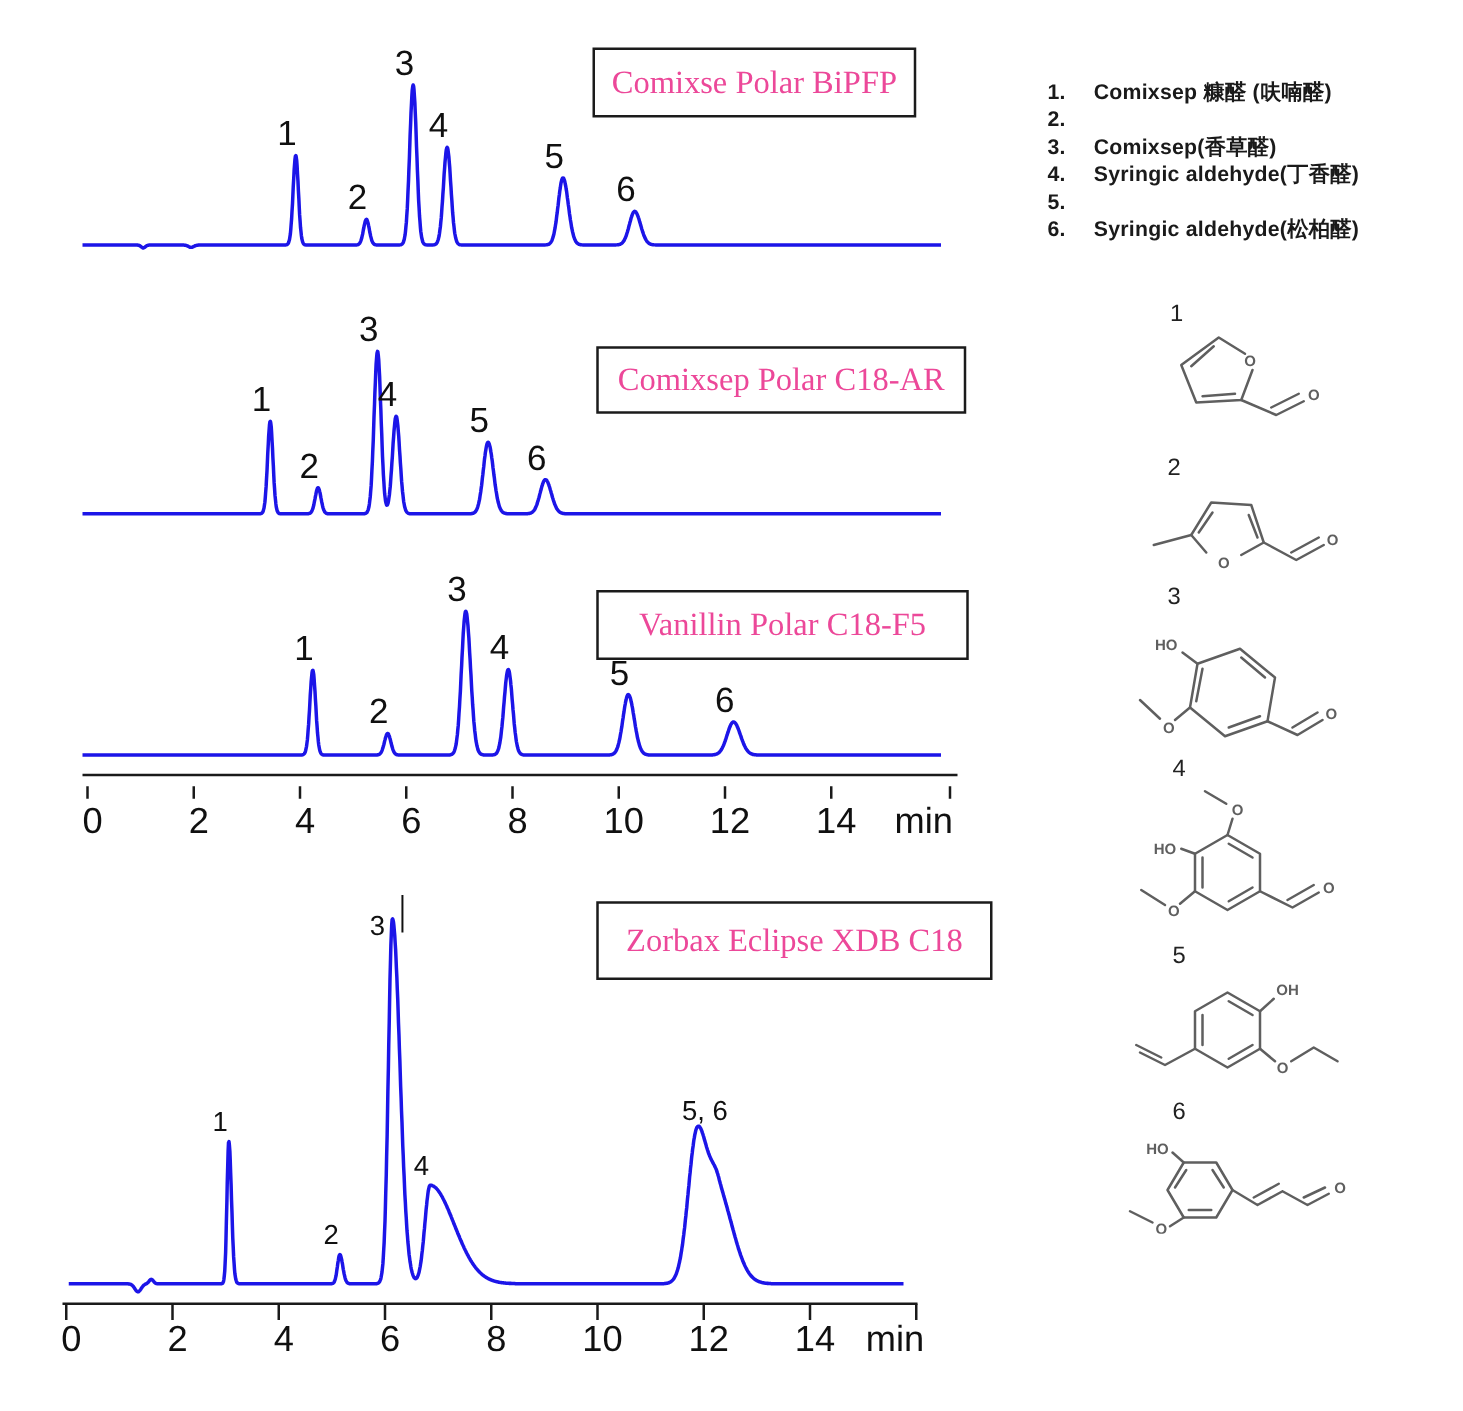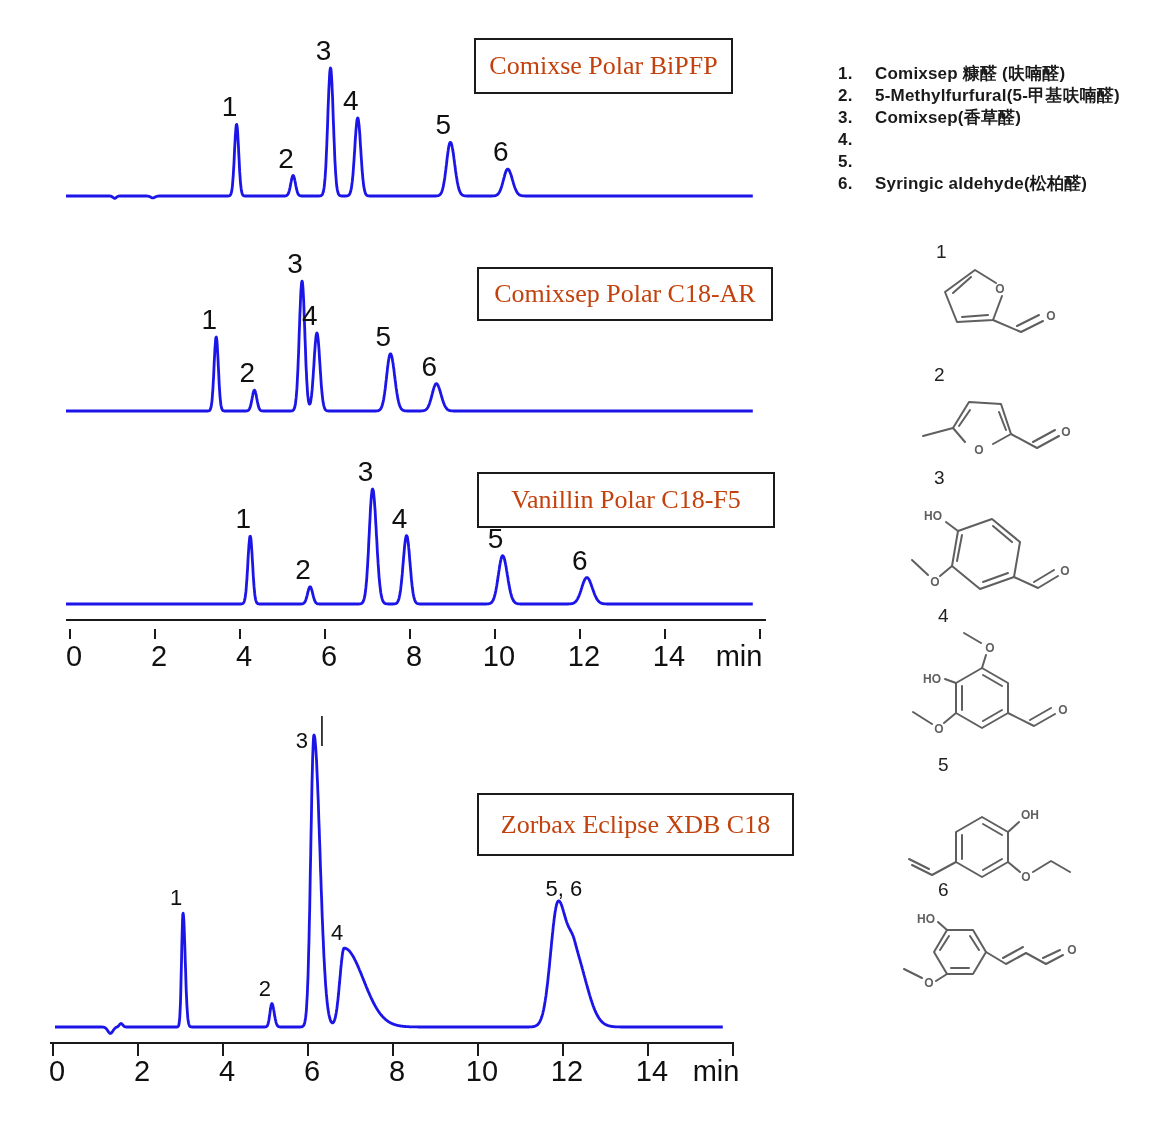--- a/index.html
+++ b/index.html
@@ -1,21 +1,21 @@
 <!DOCTYPE html>
 <html><head>
 <meta charset="utf-8">
 <style>
   html,body{margin:0;padding:0;background:#ffffff;}
   #canvas{position:relative;width:1170px;height:1129px;background:#ffffff;overflow:hidden;
           font-family:"Liberation Sans",sans-serif;}
   #plot{position:absolute;left:0;top:0;}
   .title-box{position:absolute;border:2px solid #1b1b1b;background:#ffffff;
              display:flex;align-items:center;justify-content:center;
-             font-family:"Liberation Serif",serif;font-size:26px;color:#c2410c;white-space:nowrap;}
+             font-family:"Liberation Serif",serif;font-size:26px;color:#ec4899;white-space:nowrap;}
   .legend{position:absolute;left:838px;top:63px;color:#1a1a1a;}
   .legend-row{display:grid;grid-template-columns:37px auto;height:22px;line-height:22px;
               font-size:17px;font-weight:700;letter-spacing:0.2px;}
   .struct-num{position:absolute;font-size:19px;color:#222222;font-family:"Liberation Sans",sans-serif;}
   .struct{position:absolute;}
   .struct svg path{stroke:#5f5f5f;stroke-width:2;fill:none;stroke-linecap:round;stroke-linejoin:round;}
   .struct svg text{fill:#5f5f5f;font-family:"Liberation Sans",sans-serif;font-size:12px;font-weight:600;text-anchor:middle;}
 </style>
 </head>
 <body>
@@ -85,39 +85,39 @@
       <text x="482" y="1081" text-anchor="middle" font-size="29" fill="#101010" font-family="&quot;Liberation Sans&quot;,sans-serif">10</text>
       <line x1="563" y1="1043" x2="563" y2="1056" stroke="#1a1a1a" stroke-width="2"></line>
       <text x="567" y="1081" text-anchor="middle" font-size="29" fill="#101010" font-family="&quot;Liberation Sans&quot;,sans-serif">12</text>
       <line x1="648" y1="1043" x2="648" y2="1056" stroke="#1a1a1a" stroke-width="2"></line>
       <text x="652" y="1081" text-anchor="middle" font-size="29" fill="#101010" font-family="&quot;Liberation Sans&quot;,sans-serif">14</text>
       <line x1="733" y1="1043" x2="733" y2="1056" stroke="#1a1a1a" stroke-width="2"></line>
       <text x="716" y="1081" text-anchor="middle" font-size="29" fill="#101010" font-family="&quot;Liberation Sans&quot;,sans-serif">min</text>
     </svg>
 
   <div class="title-box" style="left:474px;top:38px;width:255px;height:52px;">Comixse Polar BiPFP</div>
-  <div class="title-box" style="left:477px;top:267px;width:292px;height:50px;font-family:Liberation Serif, serif;">Comixsep Polar C18-AR</div>
+  <div class="title-box" style="left:477px;top:277px;width:292px;height:50px;font-family:Liberation Serif, serif;">Comixsep Polar C18-AR</div>
   <div class="title-box" style="left:477px;top:472px;width:294px;height:52px;">Vanillin Polar C18-F5</div>
-  <div class="title-box" style="left:477px;top:793px;width:313px;height:59px;">Zorbax Eclipse XDB C18</div>
+  <div class="title-box" style="left:477px;top:721px;width:313px;height:59px;">Zorbax Eclipse XDB C18</div>
 
   <div class="legend">
     <div class="legend-row">
       <span>1.</span>
       <span>Comixsep 糠醛 (呋喃醛)</span>
     </div>
     <div class="legend-row">
       <span>2.</span>
-      <span>5-Methylfurfural(5-甲基呋喃醛)</span>
     </div>
     <div class="legend-row">
       <span>3.</span>
       <span>Comixsep(香草醛)</span>
     </div>
     <div class="legend-row">
       <span>4.</span>
+      <span>Syringic aldehyde(丁香醛)</span>
     </div>
     <div class="legend-row">
       <span>5.</span>
     </div>
     <div class="legend-row">
       <span>6.</span>
       <span>Syringic aldehyde(松柏醛)</span>
     </div>
   </div>
 
@@ -168,21 +168,21 @@
       <path d="M58 85 L46 95 M34 96 L15 84"></path>
       <path d="M110 85 L136 98 L157 86 M132 92 L153 80"></path>
       <text x="92" y="24">O</text>
       <text x="34" y="55">HO</text>
       <text x="41" y="105">O</text>
       <text x="165" y="86">O</text>
     </svg>
   </div>
 
   <div class="struct-num" style="left:938px;top:754px;">5</div>
-  <div class="struct" style="left:896px;top:795px;">
+  <div class="struct" style="left:896px;top:772px;">
     <svg width="190" height="100" viewBox="0 0 190 100">
       <path d="M86 22 L112 37 L112 67 L86 82 L60 67 L60 37 Z"></path>
       <path d="M87 29 L106 40 M106 64 L87 75 M66 64 L66 40"></path>
       <path d="M112 37 L123 27"></path>
       <path d="M112 67 L124 77 M137 77 L155 66 L174 77"></path>
       <path d="M60 67 L36 80 L16 70 M33 74 L13 64"></path>
       <text x="134" y="24">OH</text>
       <text x="130" y="86">O</text>
     </svg>
   </div>

